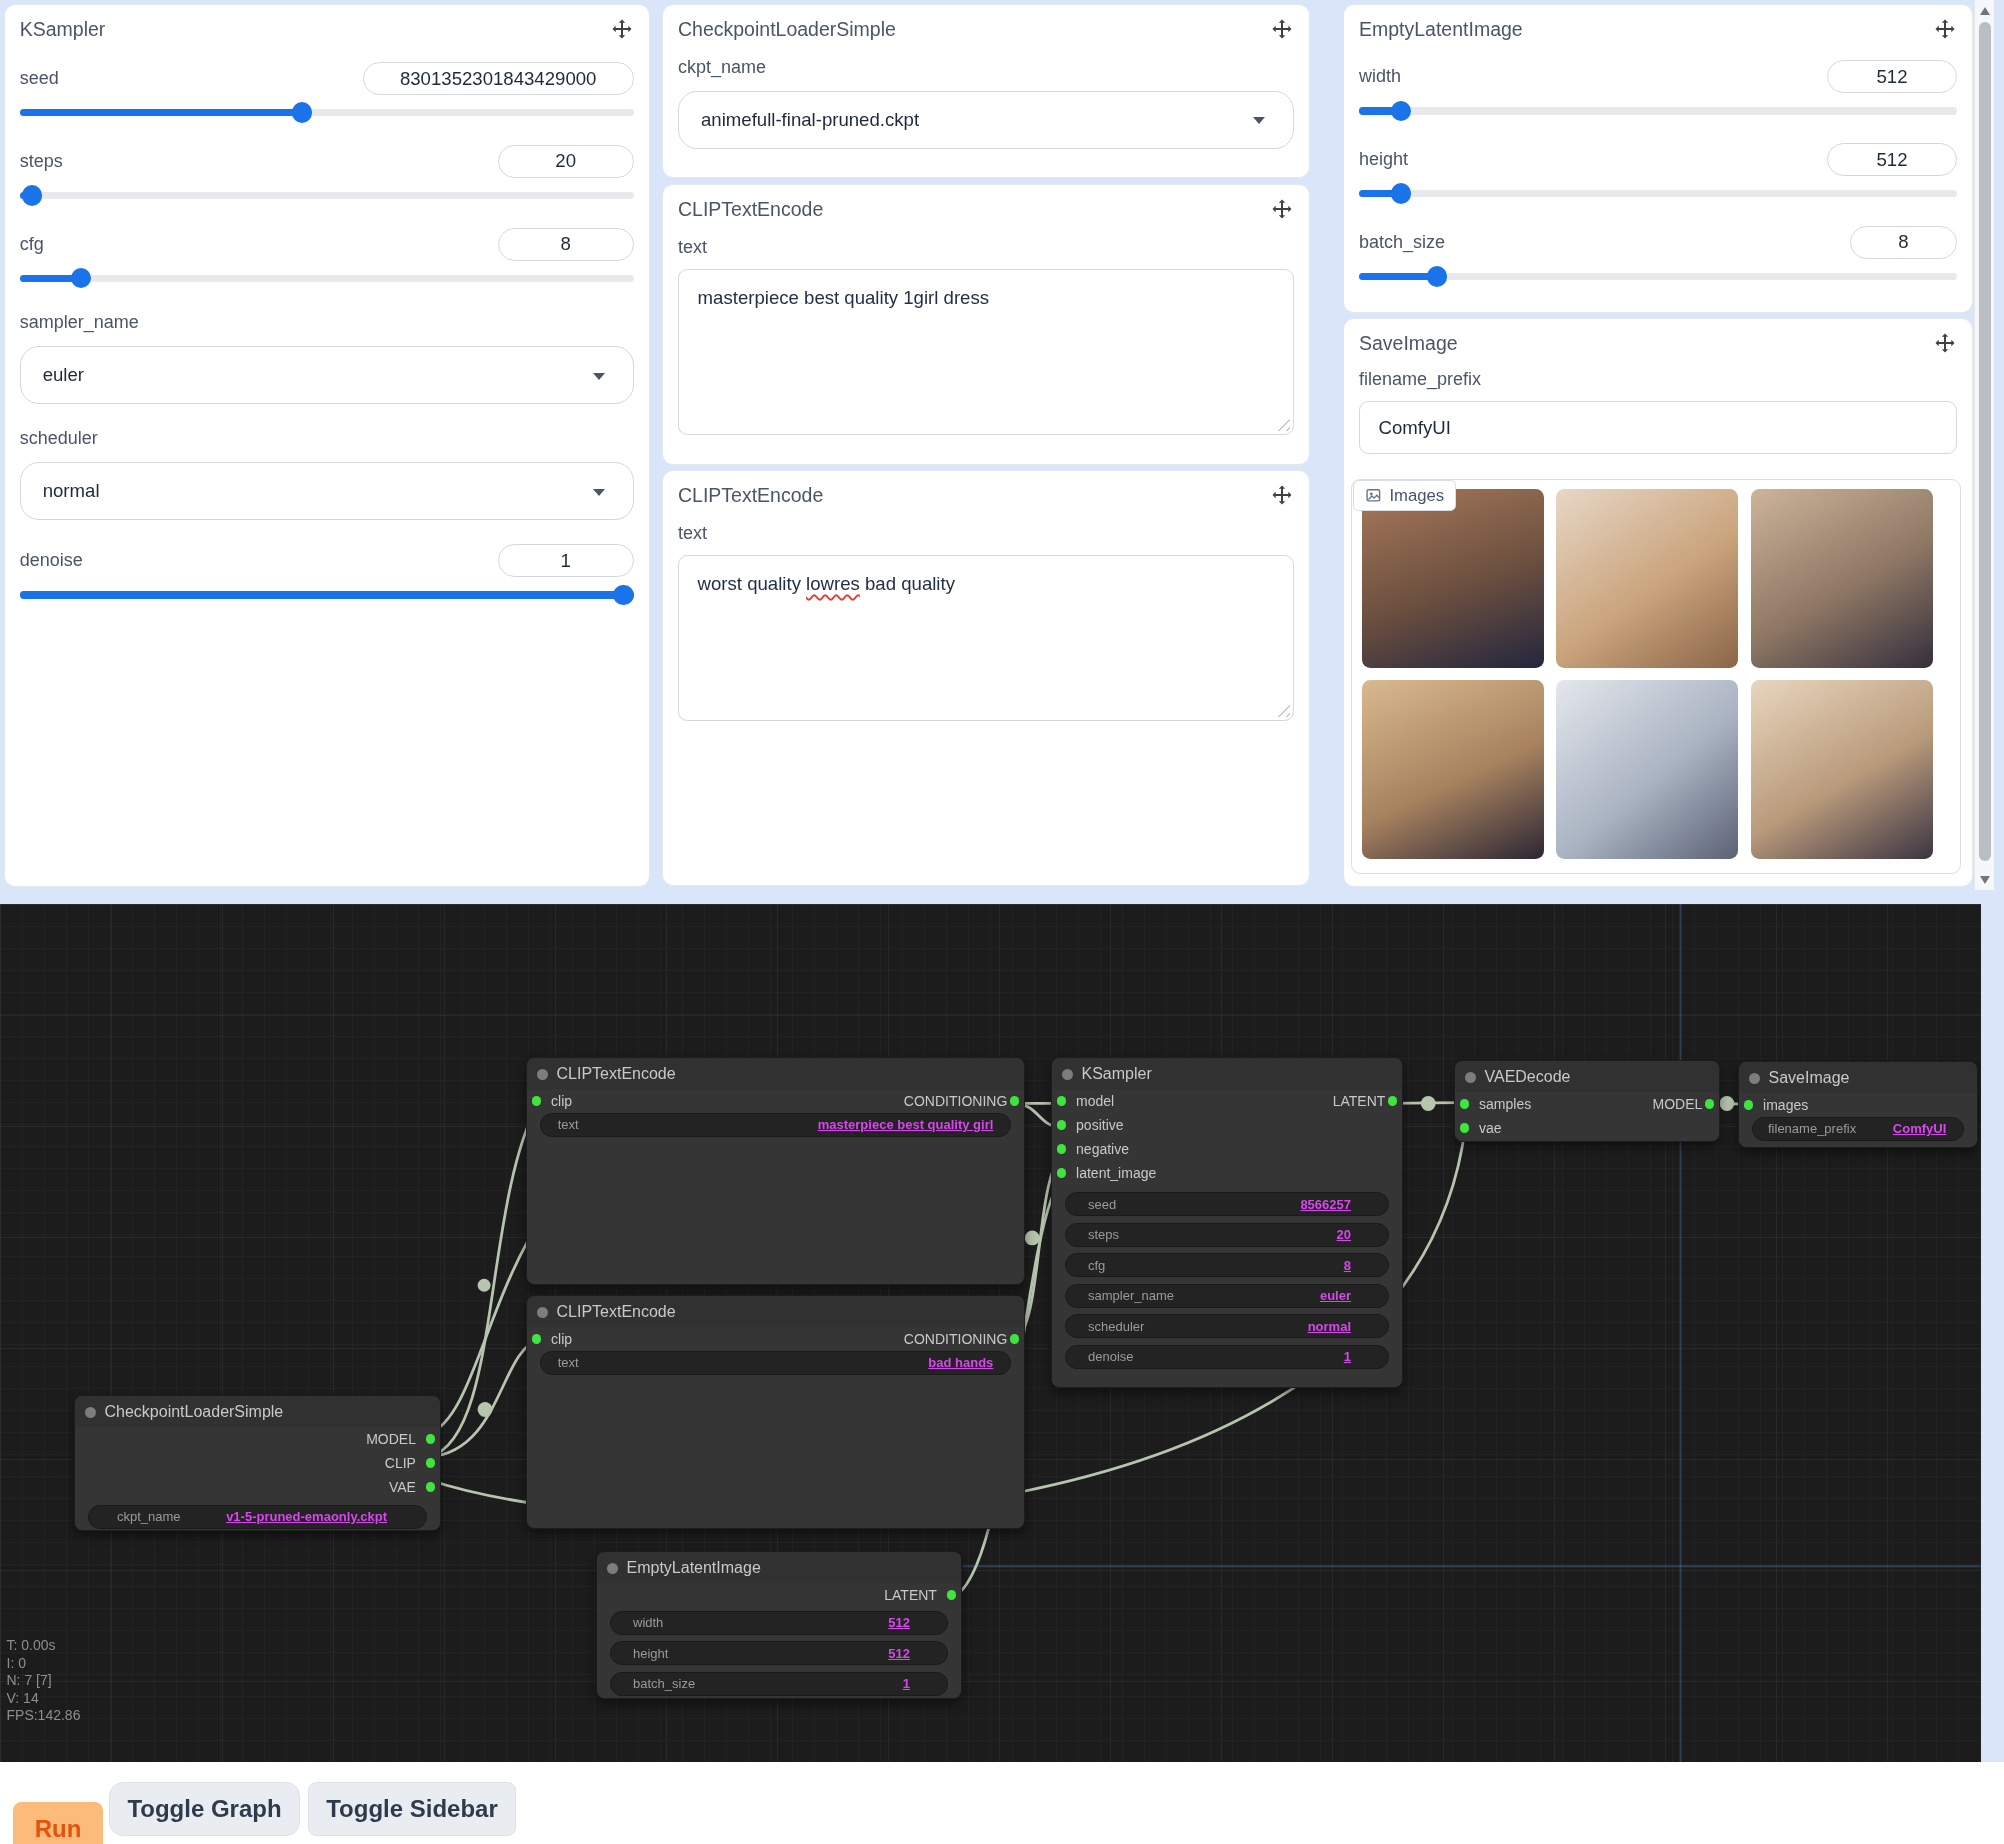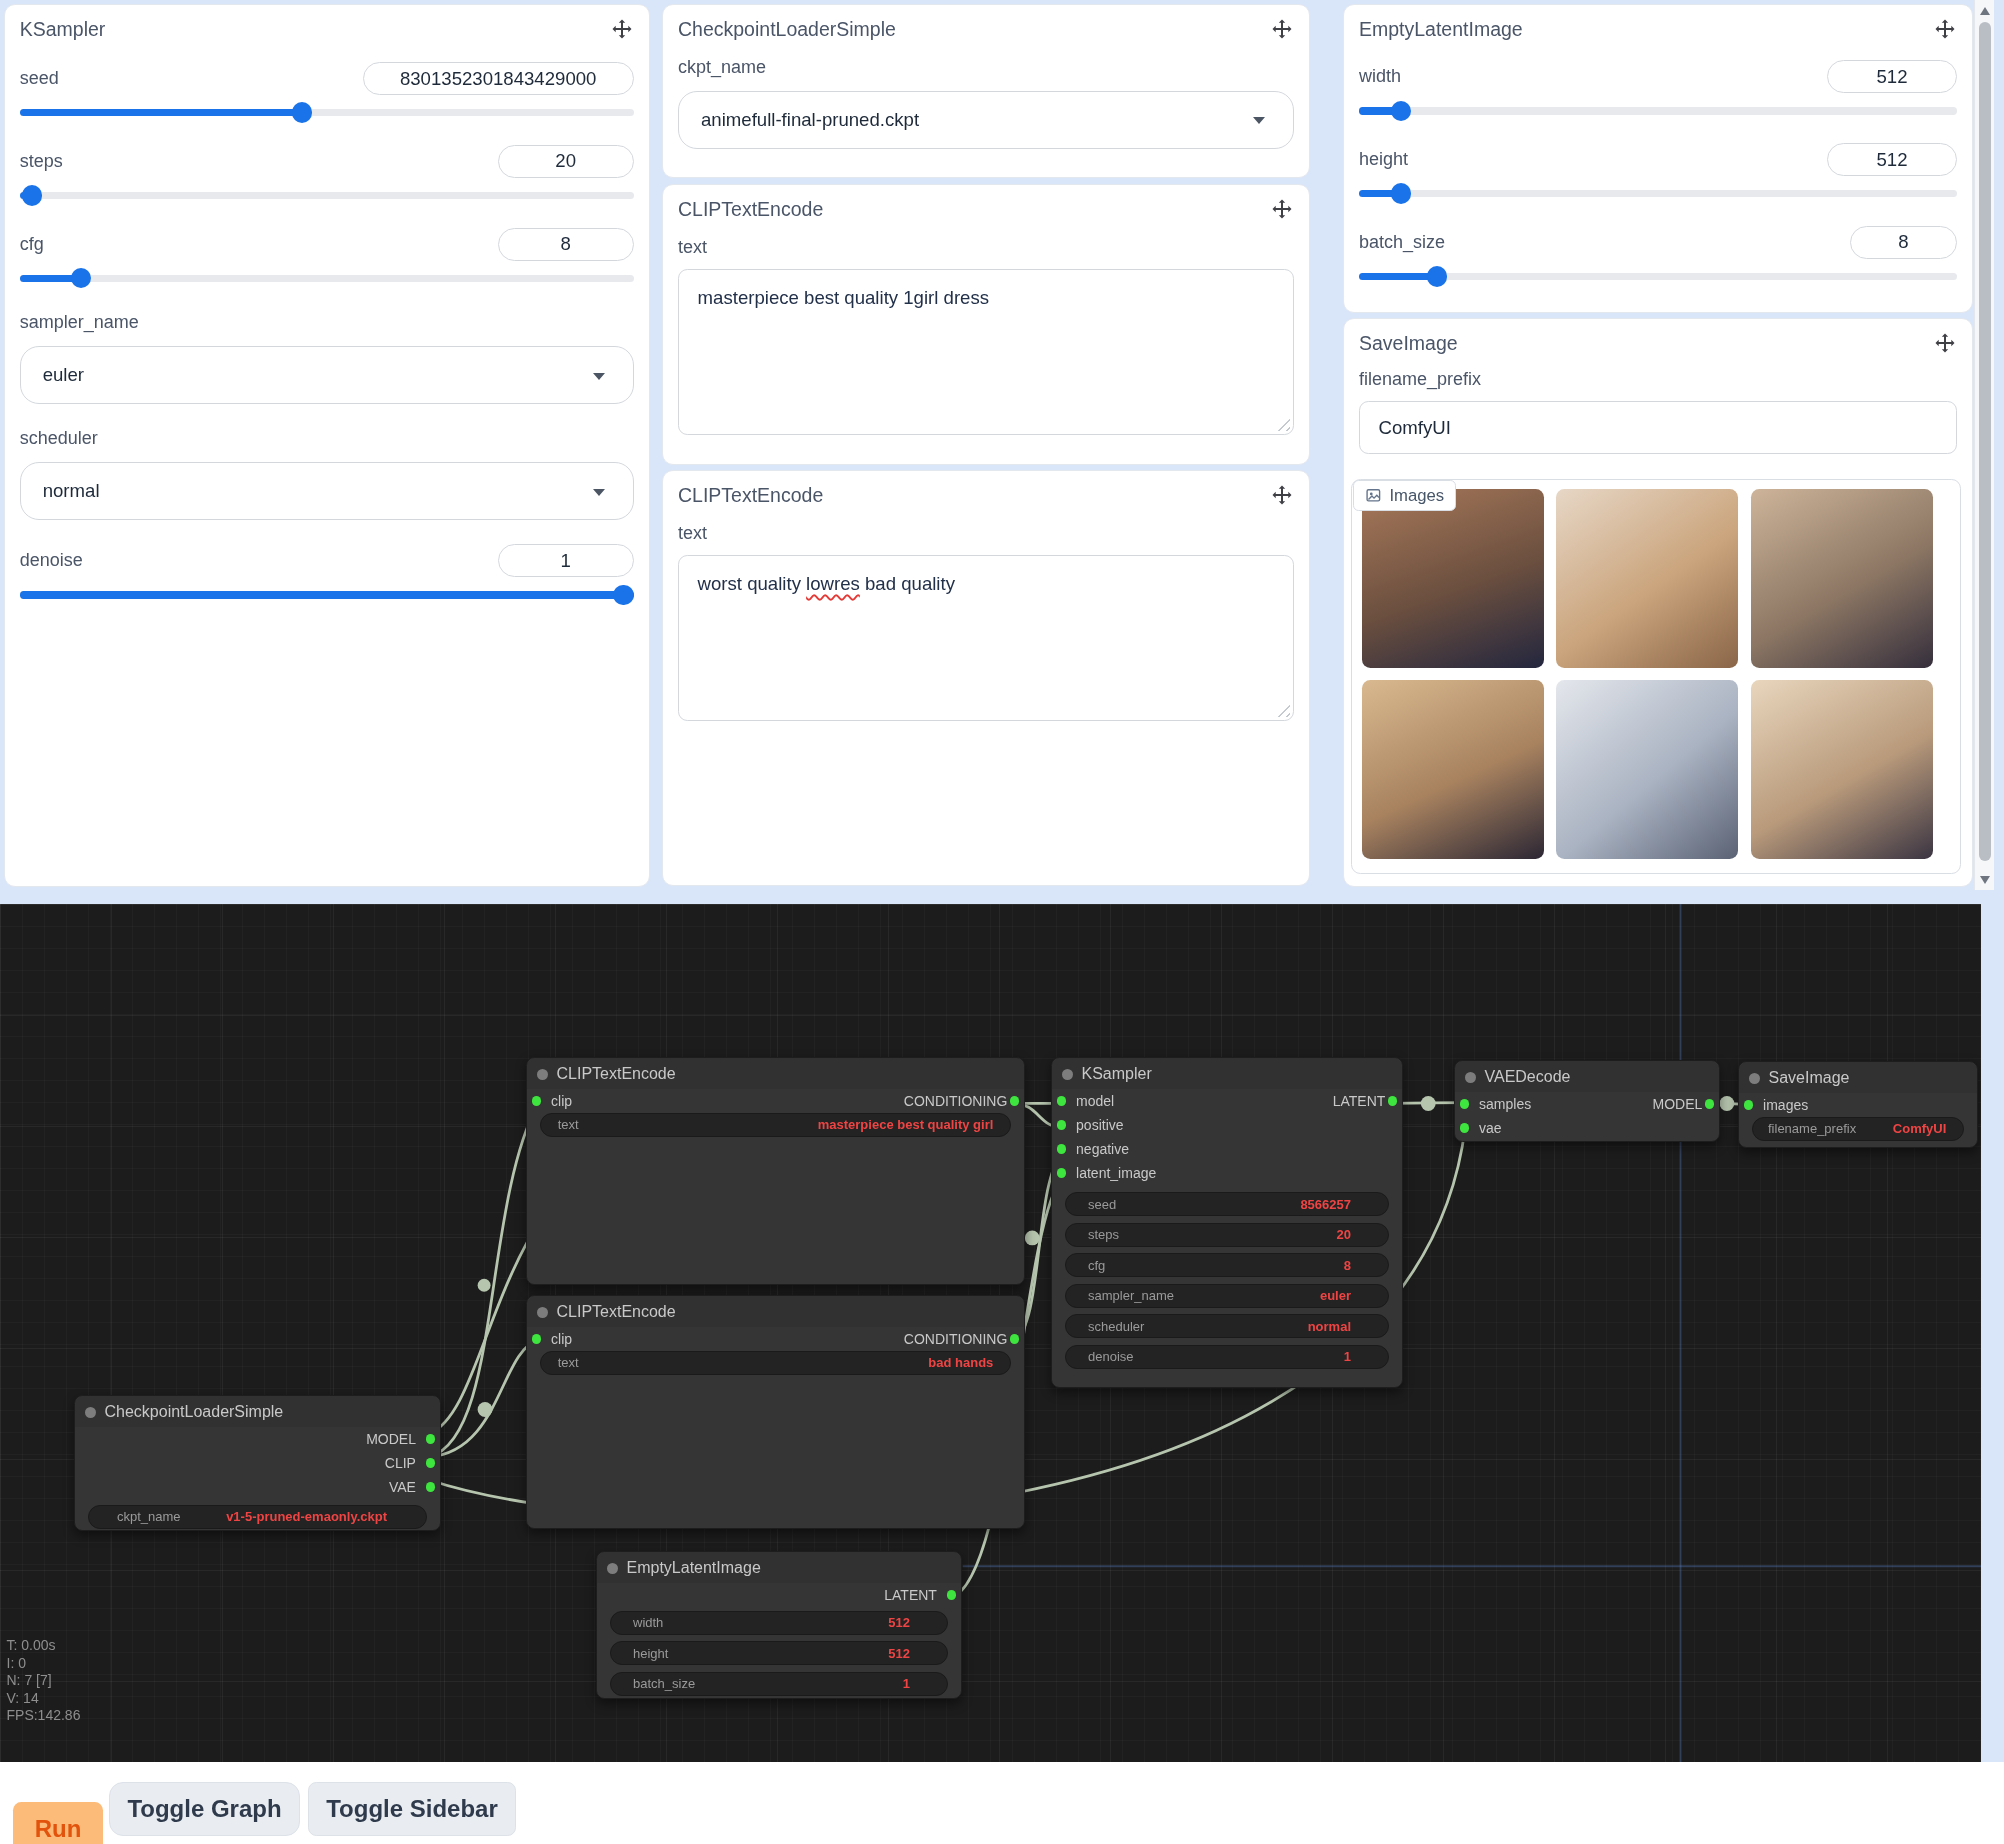--- a/index.html
+++ b/index.html
@@ -61,21 +61,21 @@
   .gdot{width:11px;height:11px;border-radius:50%;background:#7d7d7d;flex:0 0 auto;}
   .grow{position:relative;height:24px;display:flex;align-items:center;padding:0 16.7px;font-size:14px;color:#c9c9c9;}
   .grow.between{justify-content:space-between;}
   .grow.right{justify-content:flex-end;}
   .pin{width:9.3px;height:9.3px;border-radius:50%;background:#3ee53e;flex:0 0 auto;}
   .pin.in{position:absolute;left:4.6px;top:7.4px;}
   .pin.out{position:absolute;right:4.6px;top:7.4px;}
   .gpill{height:22px;background:#232323;border:0.9px solid #1a1a1a;border-radius:12px;margin:0 13px 6.5px 13px;
          display:flex;align-items:center;justify-content:space-between;font-size:13px;cursor:pointer;}
   .gpill .wl{color:#9a9a9a;padding-left:22px;}
-  .gpill .wv{color:#ef4444;font-weight:bold;padding-right:37px;}
+  .gpill .wv{color:#d946ef;font-weight:bold;padding-right:37px;text-decoration:underline;}
   .gpill.tight .wv{padding-right:16.7px;}
   .stats{position:absolute;left:6.5px;top:733px;z-index:3;font-size:14px;color:#8e8e8e;line-height:17.6px;}
   
   .toolbar{position:absolute;left:0;top:1762px;width:2004px;height:82px;background:#fff;}
   .tbtn{position:absolute;top:20.4px;height:54px;border-radius:8.3px;display:flex;align-items:center;justify-content:center;
         font-size:24px;font-weight:bold;cursor:pointer;box-sizing:border-box;}
   .tbtn.run{left:13px;width:90px;background:#fcbb78;color:#e2540d;margin-top:20px;}
   .tbtn.gray{background:#e9edf2;color:#2f3b4c;border:0.9px solid #dde2e9;}
 </style>
 </head>

